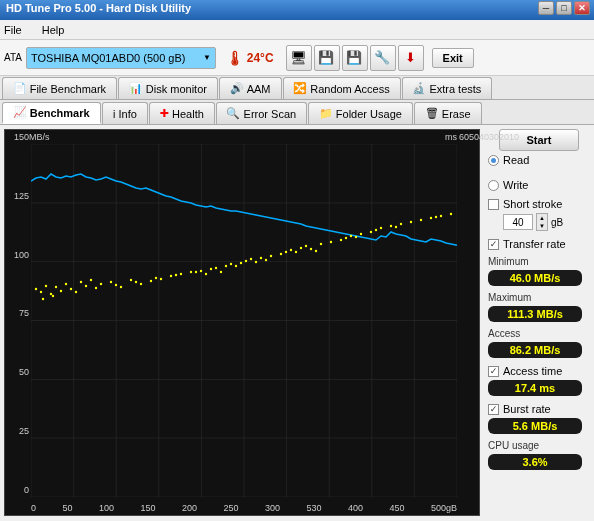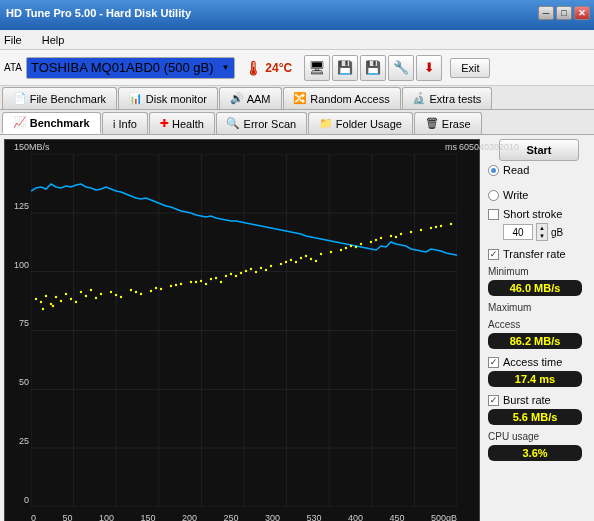--- a/index.html
+++ b/index.html
@@ -9,21 +9,21 @@
       background: #f0f0f0;
       width: 594px;
       height: 521px;
       overflow: hidden;
     }
 
     
     .title-bar {
       background: linear-gradient(to bottom, #4a90d9, #2060b0);
       color: white;
-      height: 30px;
+      height: 20px;
       display: flex;
       align-items: center;
       justify-content: space-between;
       padding: 0 4px 4px 6px;
       font-size: 11px;
       font-weight: bold;
     }
     .title-bar-buttons {
       display: flex;
       gap: 2px;
@@ -68,25 +68,25 @@
       padding: 2px 4px;
       border-bottom: 1px solid #ccc;
       gap: 4px;
     }
     .drive-select {
       display: flex;
       align-items: center;
       gap: 4px;
     }
     .drive-dropdown {
-      background: #1d4ed8;
+      background: #7dd3fc;
       border: 1px solid #aaa;
       border-radius: 2px;
       padding: 2px 20px 2px 4px;
-      font-size: 13px;
+      font-size: 11px;
       height: 22px;
       position: relative;
       display: flex;
       align-items: center;
       cursor: pointer;
       min-width: 190px;
     }
     .drive-dropdown::after {
       content: '▼';
       position: absolute;
@@ -124,20 +124,21 @@
       font-size: 13px;
     }
     .exit-btn {
       background: linear-gradient(to bottom, #ffffff, #e0e0e0);
       border: 1px solid #aaa;
       border-radius: 2px;
       padding: 3px 10px;
       cursor: pointer;
       font-size: 11px;
       margin-left: 4px;
+      font-weight: bold;
     }
     .tab {
       display: flex;
       align-items: center;
       gap: 3px;
       padding: 3px 10px;
       background: linear-gradient(to bottom, #f8f8f8, #dcdcdc);
       border: 1px solid #aaa;
       border-bottom: none;
       border-radius: 3px 3px 0 0;
@@ -639,20 +640,21 @@
     </div>
 
     <div class="stat-label">
       <span>Minimum</span>
     </div>
     <div class="stat-value">46.0 MB/s</div>
 
     <div class="stat-label">
       <span>Maximum</span>
     </div>
+    <div class="stat-value">111.3 MB/s</div>
 
     <div class="stat-label">
       <span>Access</span>
     </div>
     <div class="stat-value">86.2 MB/s</div>
 
     <div class="checkbox-item">
       <div class="checkbox checked">✓</div>
       <span>Access time</span>
     </div>

